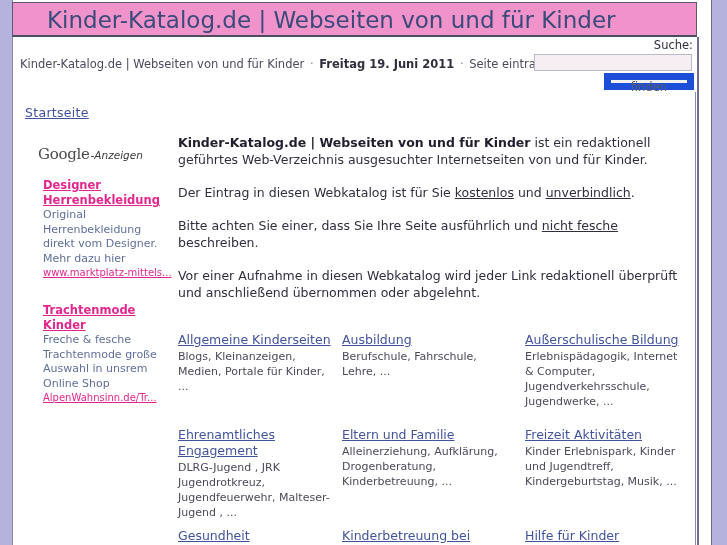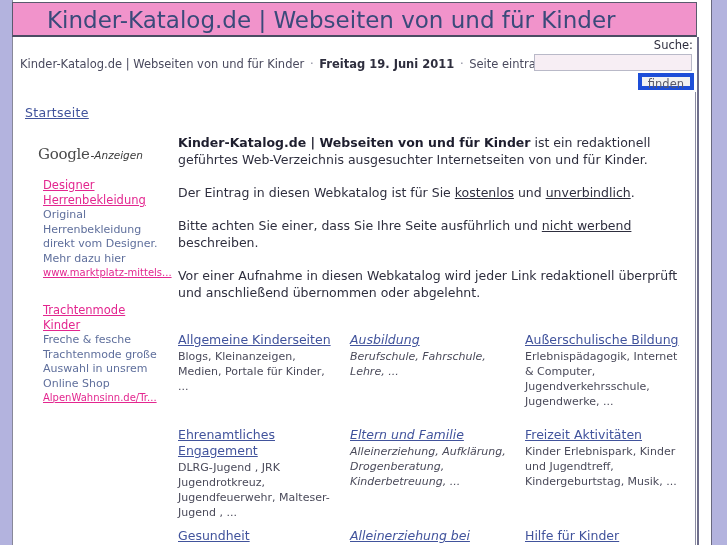--- a/index.html
+++ b/index.html
@@ -85,23 +85,23 @@
     font-family: "DejaVu Sans", "Liberation Sans", sans-serif;
     font-size: 11px;
     color: #333;
     padding: 0 3px;
   }
   .search-button {
     display: block;
     margin-top: 2px;
     margin-left: auto;
     height: 17px;
-    padding: 0 6px;
+    padding: 0 20px;
     background: #f2f2f2;
-    border: 4px solid #1d4ed8;
+    border: 7px solid #1d4ed8;
     font-family: "DejaVu Sans", "Liberation Sans", sans-serif;
     font-size: 11.5px;
     color: #5a5a6a;
     cursor: pointer;
   }
 
   
   .body-area {
     position: absolute;
     left: 13px; top: 92px;
@@ -142,21 +142,21 @@
   .g-anz {
     font-size: 10.5px;
     color: #3a3a3a;
     margin-left: 1px;
     font-style: italic;
   }
 
   .ad-unit { margin-left: 18px; margin-bottom: 23px; width: 130px; }
   .ad-title {
     font-size: 11.5px;
-    font-weight: normal;
+    font-weight: bold;
     color: #e3268f;
     text-decoration: underline;
     line-height: 15px;
     display: block;
   }
   .ad-line {
     font-size: 11px;
     color: #5f6f9c;
     line-height: 14.5px;
     display: block;
@@ -192,21 +192,21 @@
     position: absolute;
     left: 165px; top: 240px;
     width: 512px;
   }
   .cat-row { position: relative; width: 512px; }
   .cat-cell {
     position: absolute;
     width: 160px;
   }
   .cat-cell.c0 { left: 0px; }
-  .cat-cell.c1 { left: 172px; font-style: italic; }
+  .cat-cell.c1 { left: 164px; }
   .cat-cell.c2 { left: 347px; }
   .cat-title {
     font-size: 12.5px;
     color: #41539c;
     text-decoration: underline;
     line-height: 16px;
     display: block;
   }
   .cat-desc {
     font-size: 11px;
@@ -288,21 +288,21 @@
         <span class="ad-line">Auswahl in unsrem</span>
         <span class="ad-line">Online Shop</span>
         <a href="#" class="ad-url">AlpenWahnsinn.de/Tr...</a>
       </div>
 
     </div>
 
     <div class="main-col intro">
       <p><b>Kinder-Katalog.de | Webseiten von und für Kinder</b><span> ist ein redaktionell geführtes Web-Verzeichnis ausgesuchter Internetseiten von und für Kinder.</span></p>
       <p><span>Der Eintrag in diesen Webkatalog ist für Sie </span><a href="#">kostenlos</a><span> und </span><a href="#">unverbindlich</a><span>.</span></p>
-      <p><span>Bitte achten Sie einer, dass Sie Ihre Seite ausführlich und </span><a href="#">nicht werbend</a><span> beschreiben.</span></p>
+      <p><span>Bitte achten Sie einer, dass Sie Ihre Seite ausführlich und </span><a href="#">nicht fesche</a><span> beschreiben.</span></p>
       <p class="last">Vor einer Aufnahme in diesen Webkatalog wird jeder Link redaktionell überprüft und anschließend übernommen oder abgelehnt.</p>
     </div>
 
     <div class="cat-grid">
 
       <div class="cat-row" style="height:95px;">
         <div class="cat-cell c0">
           <a href="#" class="cat-title">Allgemeine Kinderseiten</a>
           <span class="cat-desc">Blogs, Kleinanzeigen, Medien, Portale für Kinder, ...</span>
         </div>
@@ -329,21 +329,21 @@
           <a href="#" class="cat-title">Freizeit Aktivitäten</a>
           <span class="cat-desc">Kinder Erlebnispark, Kinder und Jugendtreff, Kindergeburtstag, Musik, ...</span>
         </div>
       </div>
 
       <div class="cat-row" style="height:40px;">
         <div class="cat-cell c0">
           <a href="#" class="cat-title">Gesundheit</a>
         </div>
         <div class="cat-cell c1">
-          <a href="#" class="cat-title">Alleinerziehung bei</a>
+          <a href="#" class="cat-title">Kinderbetreuung bei</a>
         </div>
         <div class="cat-cell c2">
           <a href="#" class="cat-title">Hilfe für Kinder</a>
         </div>
       </div>
 
     </div>
 
     <div class="right-rail"></div>
   </div>

